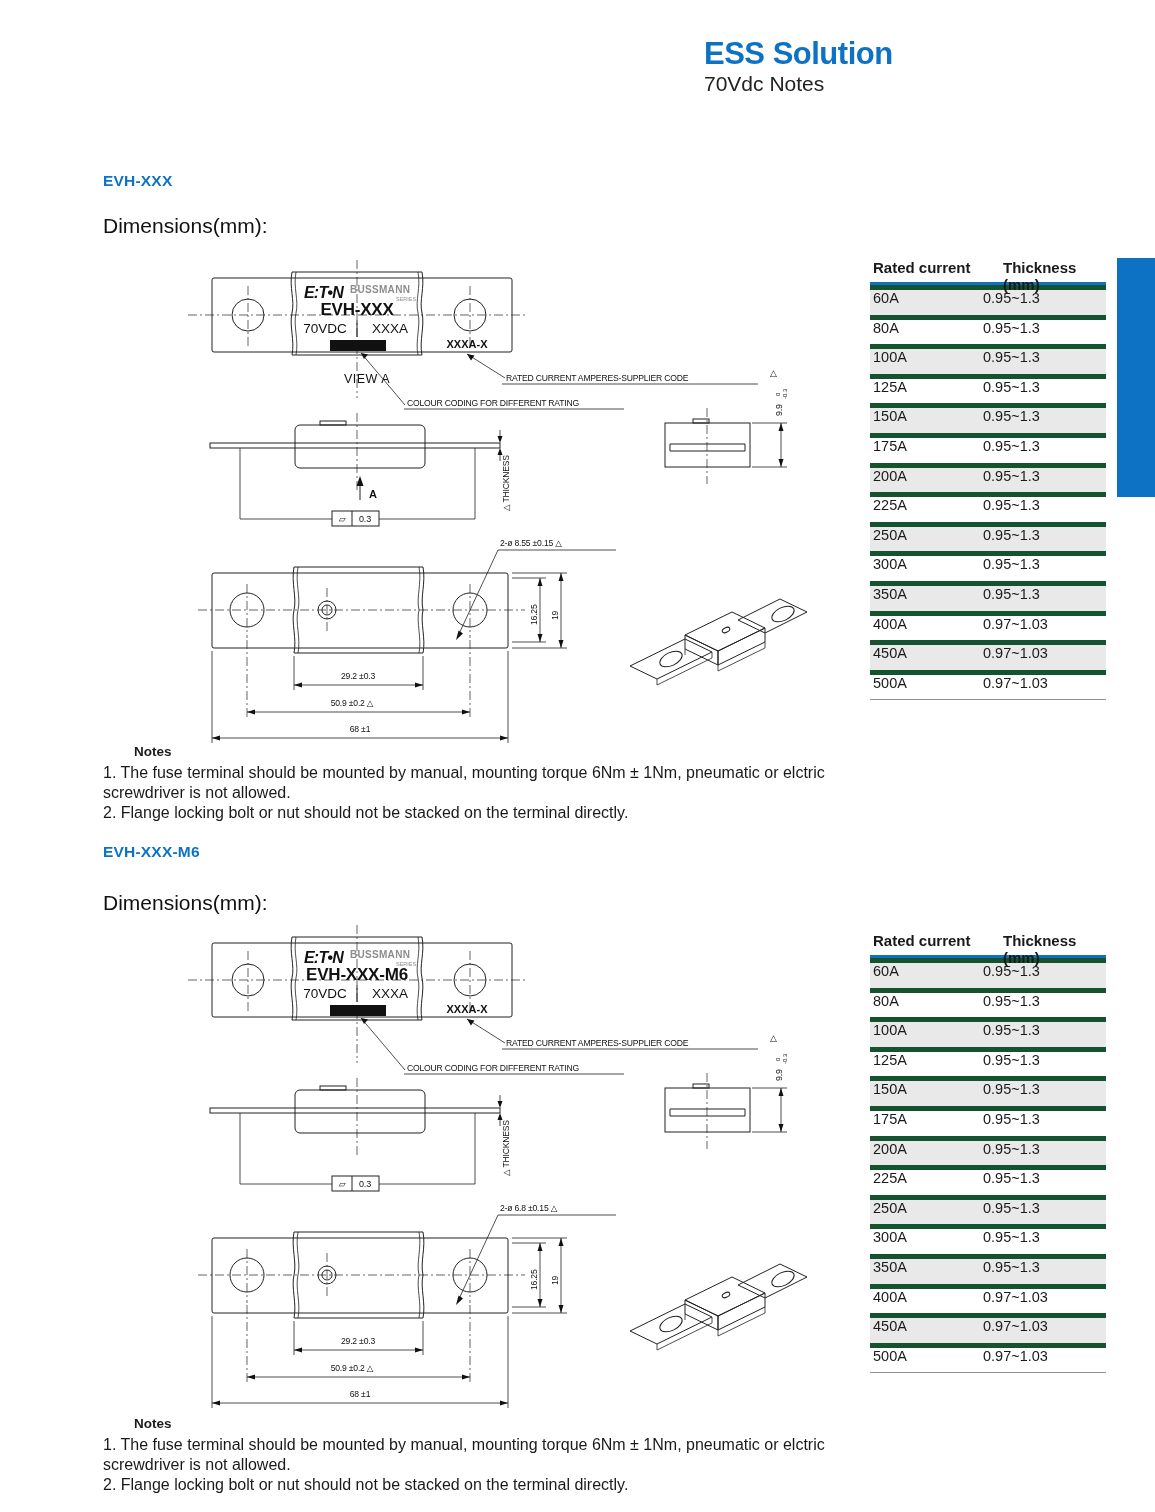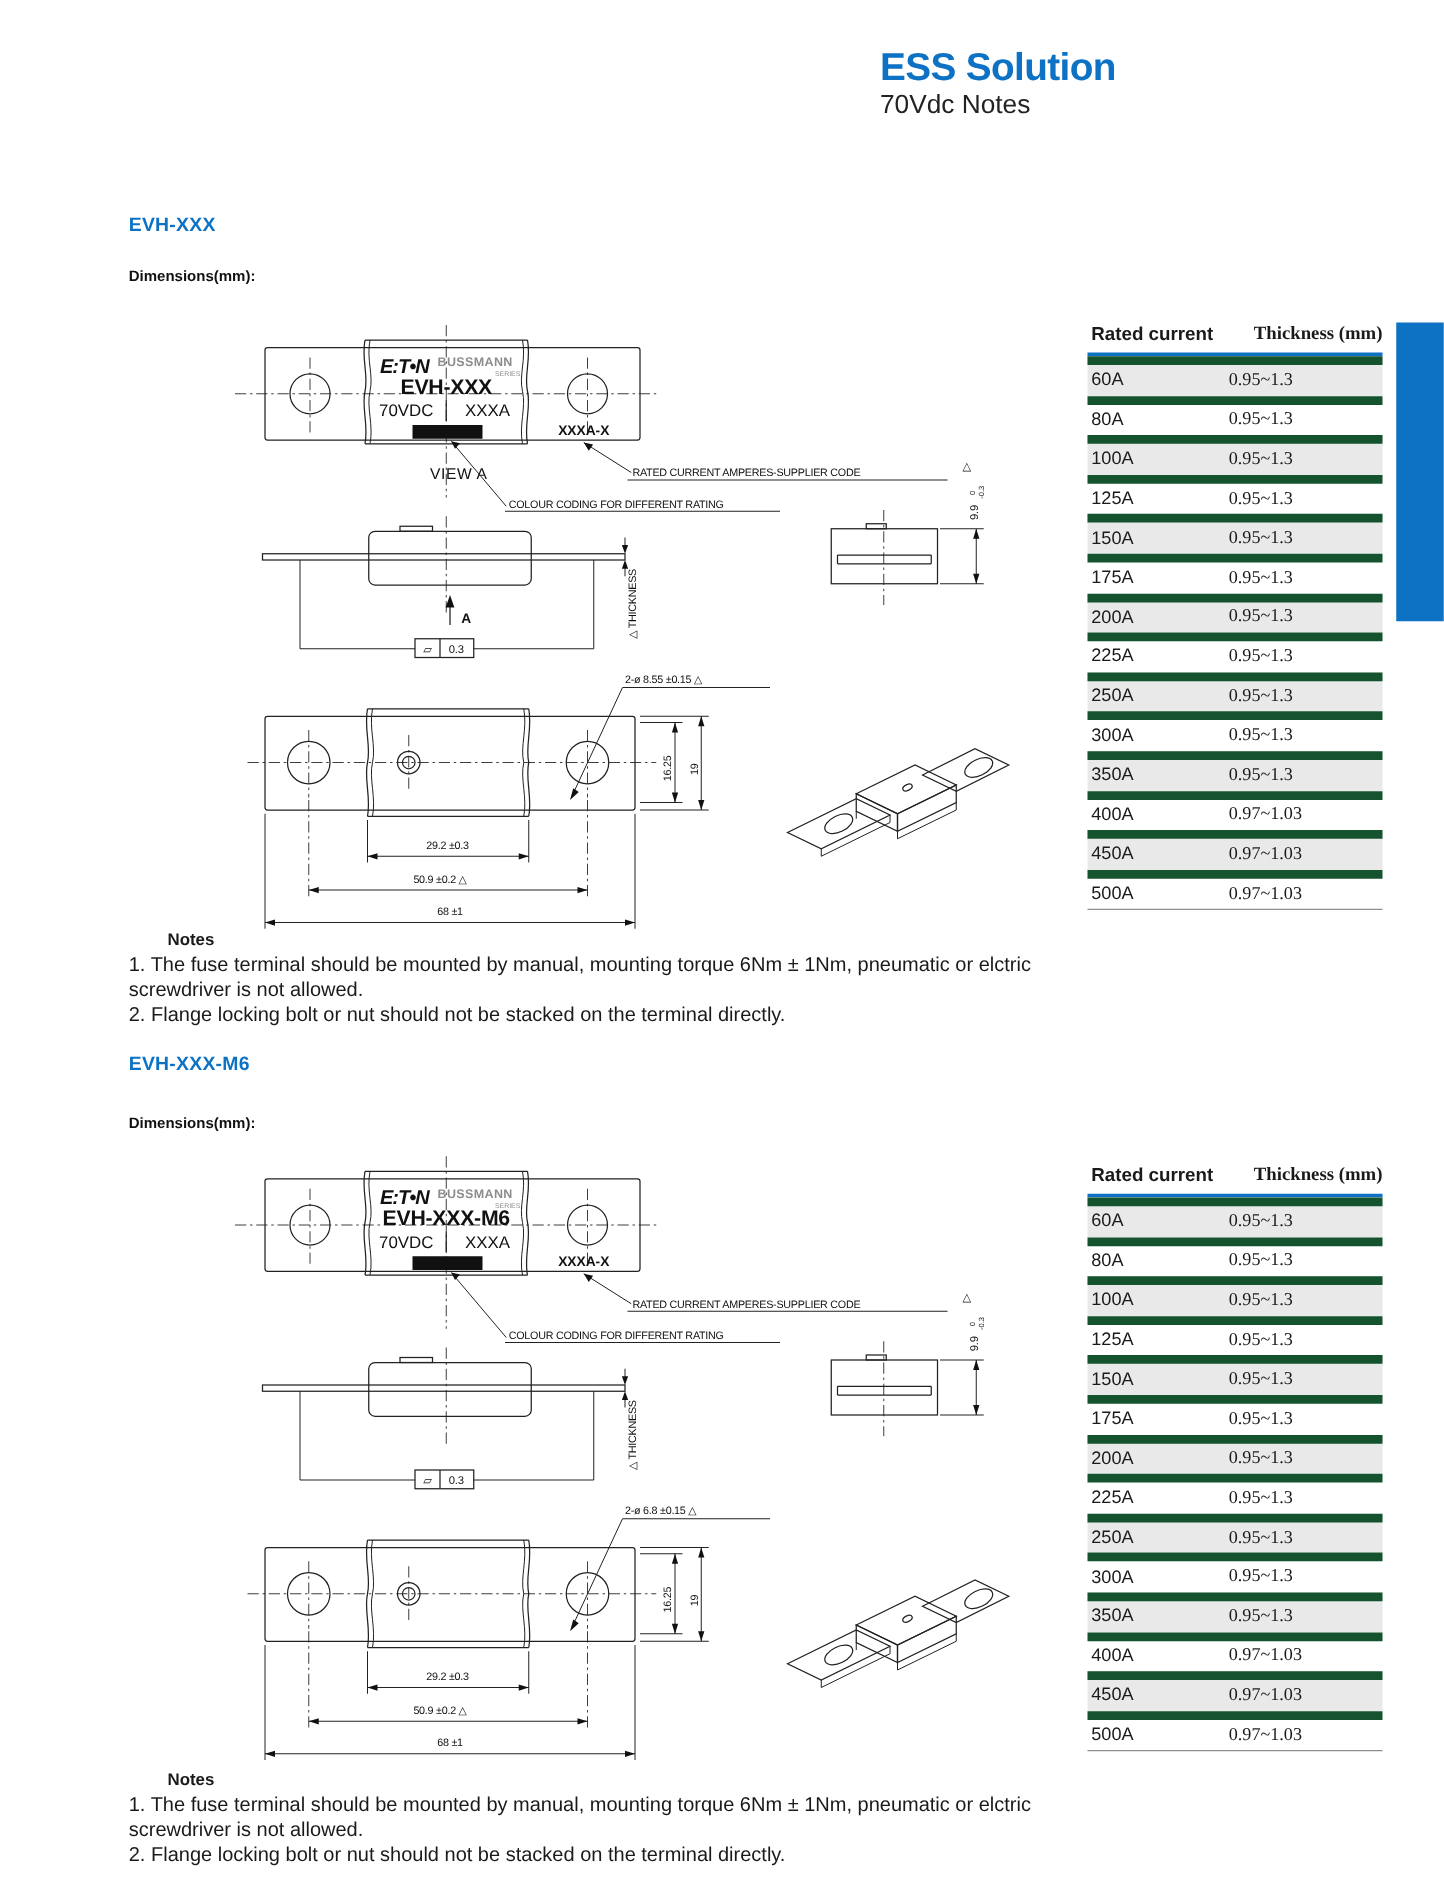--- a/index.html
+++ b/index.html
@@ -6,33 +6,33 @@
   html,body{margin:0;padding:0;}
   body{
     width:1155px;height:1512px;position:relative;background:#ffffff;
     font-family:"Liberation Sans",sans-serif;color:#1a1a1a;overflow:hidden;
   }
   .abs{position:absolute;}
   .brand-title{font-size:31px;font-weight:bold;color:var(--accent);letter-spacing:-0.5px;}
   .brand-sub{font-size:21px;color:#222;}
   .right-align{text-align:left;}
   .sec-heading{font-size:15.5px;font-weight:bold;color:var(--accent);letter-spacing:0.2px;}
-  .dims-label{font-size:12px;font-weight:bold;color:#111;}
+  .dims-label{font-size:21px;font-weight:normal;color:#111;}
   .notes{width:790px;}
   .notes .nt{font-weight:bold;font-size:13.5px;margin:0 0 4px 0;padding-left:31px;}
   .notes .ni{font-size:16px;line-height:20px;margin:0;}
   .sidebar{background:var(--accent);}
   
   .dtable{position:absolute;width:236px;}
   .thead{display:flex;font-weight:bold;font-size:15px;height:23px;border-bottom:3px solid var(--accent);gap:20px;}
-  .trow{display:flex;height:24.6px;font-size:14.5px;align-items:center;border-top:7px solid #14532d;}
+  .trow{display:flex;height:24.6px;font-size:14.5px;border-top:5px solid #14532d;}
   .trow:last-child{border-bottom:1px solid #8f8f8f;}
   .trow.shade{background:var(--shade);}
   .c1{width:110px;padding-left:3px;}
-  .c2{flex:1;font-family:Liberation Serif, serif;}
+  .c2{flex:1;}
   
   .drwholder{width:630px;height:490px;}
   svg text{fill:#111;font-family:"Liberation Sans",sans-serif;}
   .ln{stroke:#222;stroke-width:1;fill:none;}
   .xl{stroke:#222;stroke-width:0.8;fill:none;}
   .cl{stroke:#222;stroke-width:0.7;fill:none;stroke-dasharray:9 3 2 3;}
   .t5g{font-size:5.5px;fill:#8d8d8d;}
   .t6{font-size:6px;}
   .t8{font-size:8.6px;letter-spacing:-0.2px;}
   .t9{font-size:9px;letter-spacing:-0.2px;}

